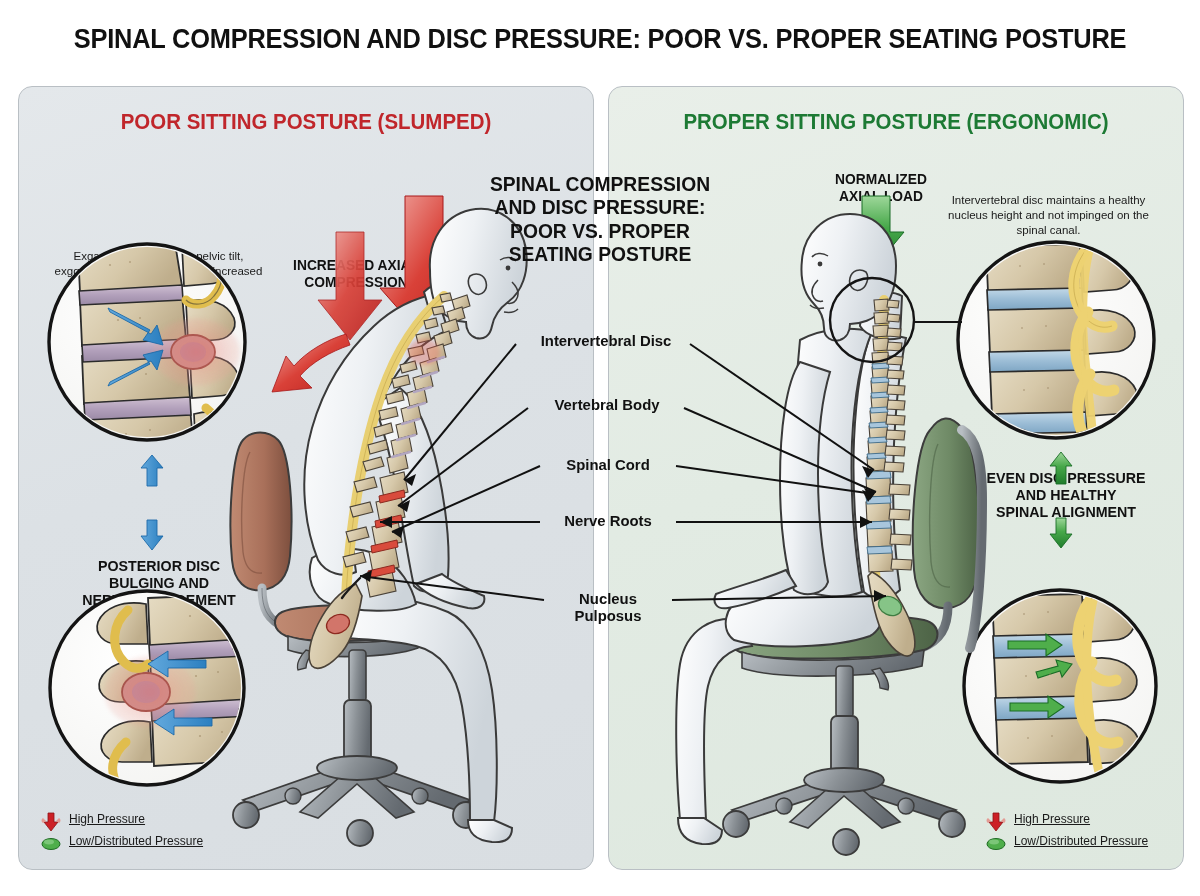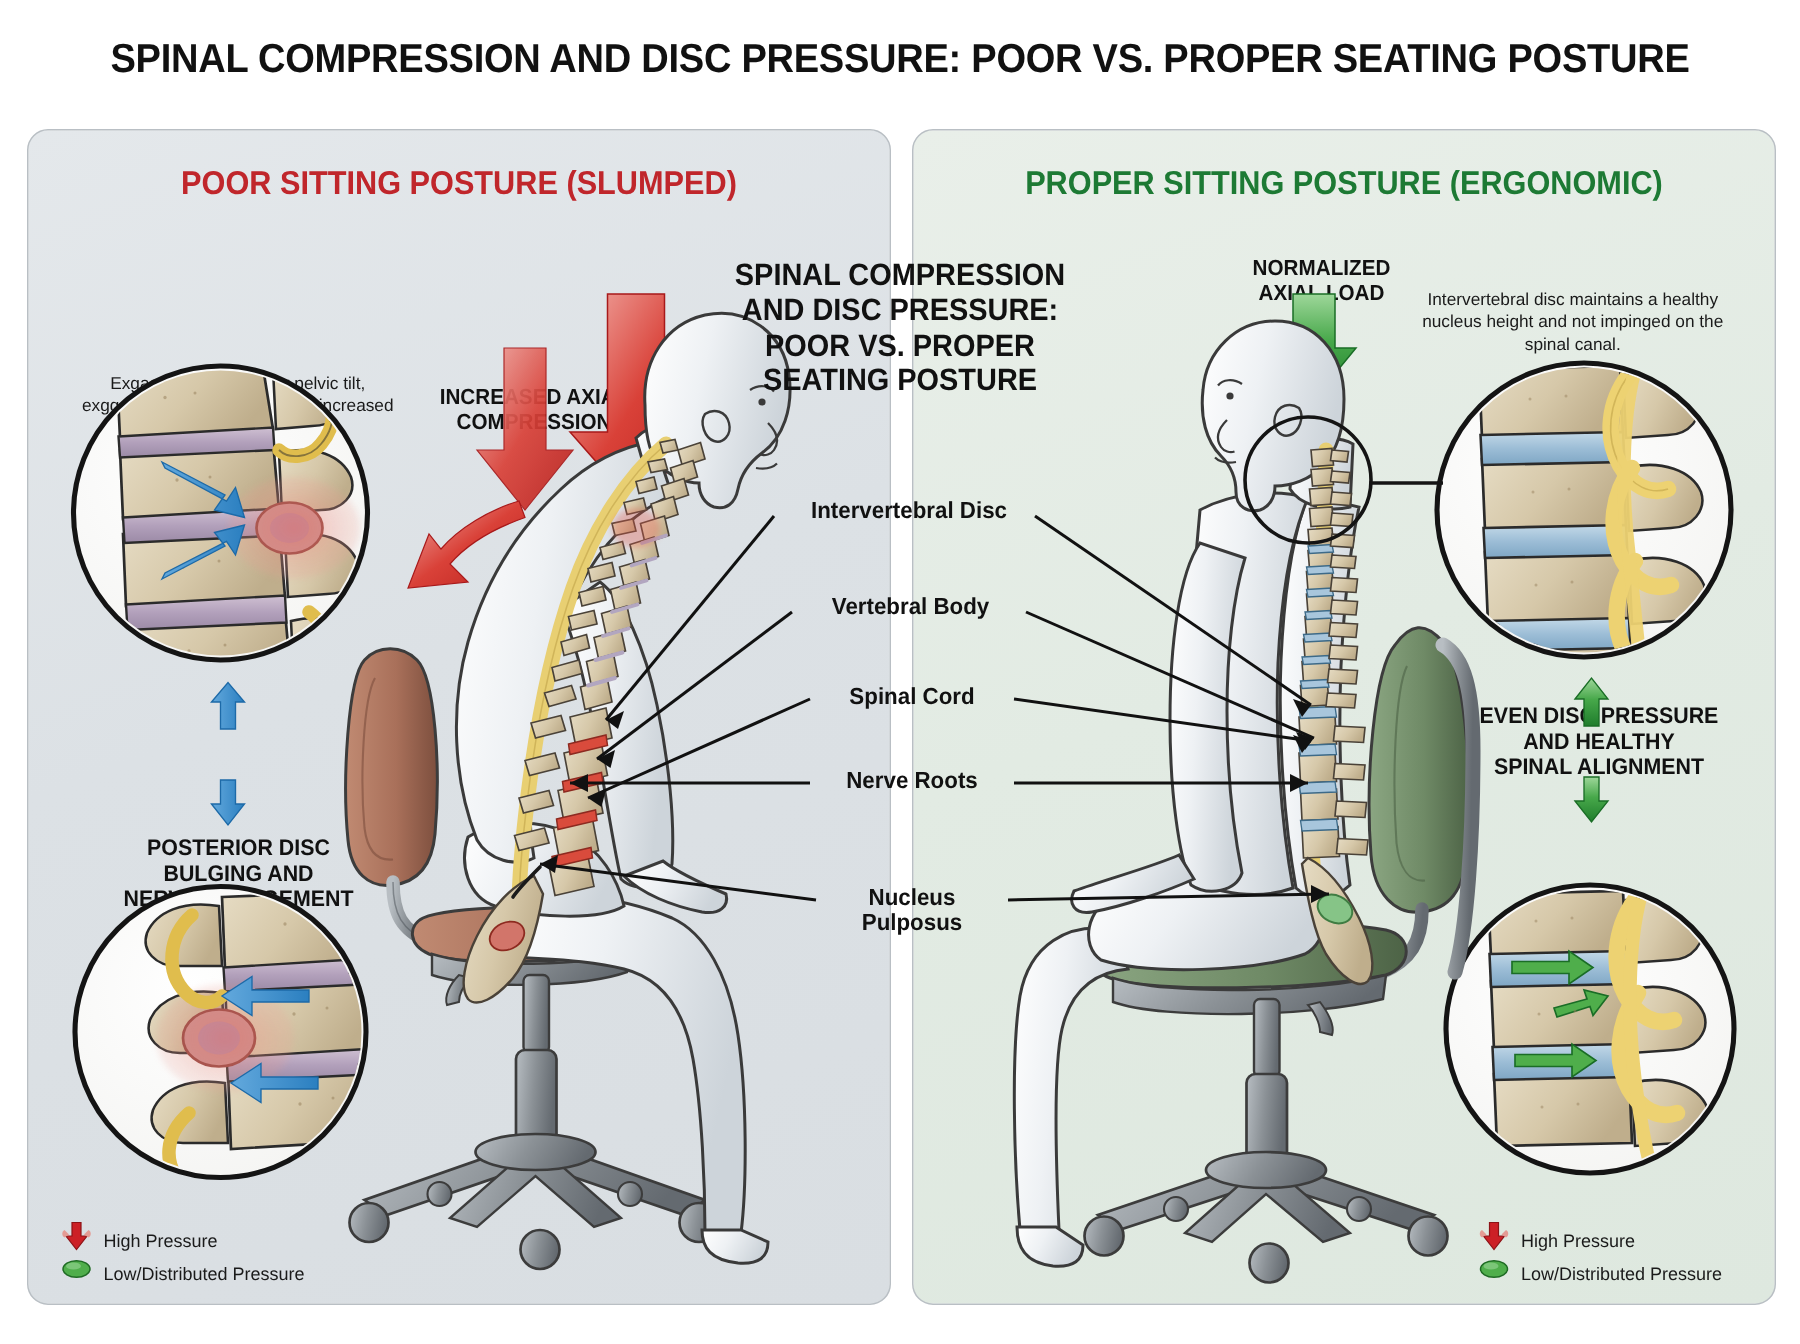--- a/index.html
+++ b/index.html
@@ -81,21 +81,21 @@
   .co-disc{left:520px;top:332px;width:172px;}
   .co-vert{left:532px;top:396px;width:150px;}
   .co-cord{left:543px;top:456px;width:130px;}
   .co-nerve{left:543px;top:512px;width:130px;}
   .co-nuc{left:548px;top:590px;width:120px;line-height:1.12;}
 
   
   .legend{position:absolute;font-size:12px;color:#1a1a1a;}
   .legend-left{left:40px;top:812px;}
   .legend-right{left:985px;top:812px;}
-  .legend-row{display:flex;align-items:flex-end;height:22px;}
+  .legend-row{display:flex;align-items:flex-start;height:22px;text-decoration:underline;}
   .legend-row svg{margin-right:7px;}
 
   .fig{position:absolute;}
   svg{display:block;overflow:visible;}
 </style>
 </head>
 <body>
 
 <div class="page">
 

